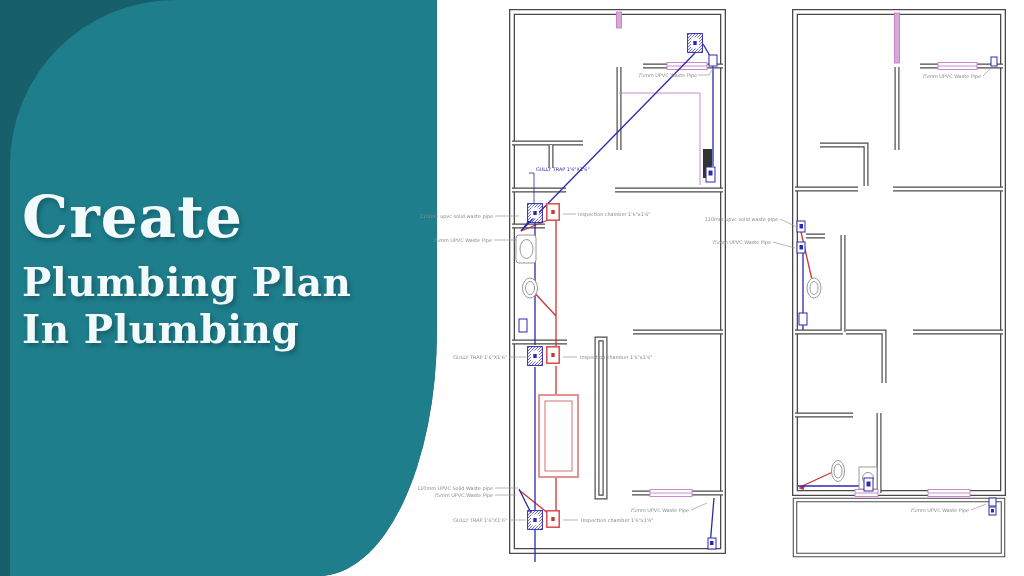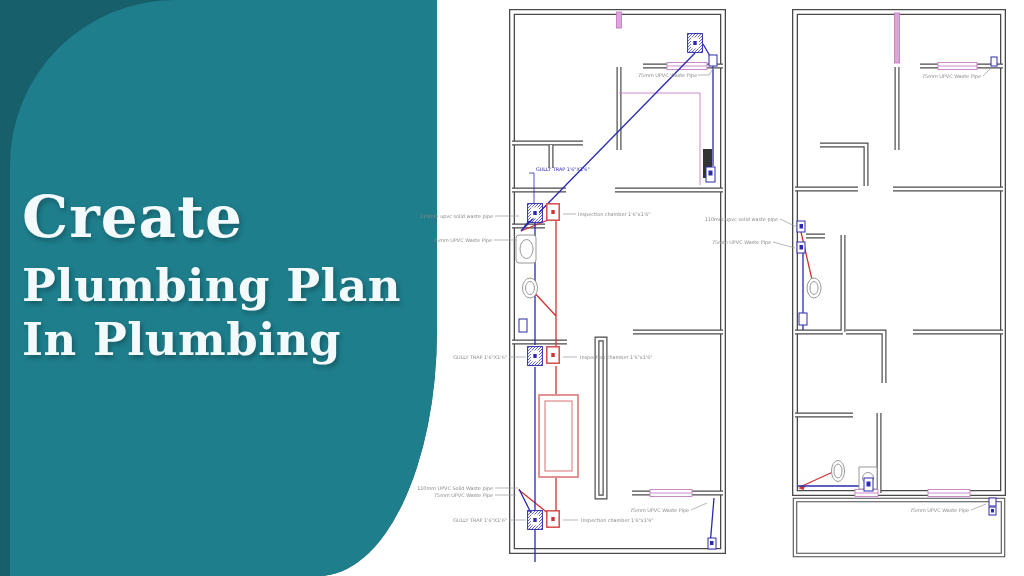--- a/index.html
+++ b/index.html
@@ -11,21 +11,21 @@
   .teal-panel{position:absolute;left:0;top:0;width:437px;height:576px;
       background:var(--teal-dark,#175f6a);
       border-bottom-right-radius:118px 245px;overflow:hidden}
   .teal-inner{position:absolute;left:10px;top:0;right:0;bottom:0;
       background:var(--teal-light,#1e7e8c);
       border-top-left-radius:165px;border-bottom-right-radius:118px 245px}
   .title-block{position:absolute;left:22px;top:188px;color:#f2fafb;
       font-family:"DejaVu Serif","Liberation Serif",serif;font-weight:700;
       text-shadow:2px 3px 5px rgba(0,0,0,.28)}
   .t1{font-size:58px;line-height:1.02;margin-bottom:12px;letter-spacing:1px}
-  .t2,.t3{font-size:45px;line-height:1.2;letter-spacing:.5px}
+  .t2,.t3{font-size:39px;line-height:1.2;letter-spacing:.5px}
 
   svg.plans{position:absolute;left:0;top:0;display:block}
   .lbl{font-size:4.9px;fill:#8a8a8a;font-family:"DejaVu Sans",sans-serif}
   .lblb{fill:#2a2ab0}
   .end{text-anchor:end}
 </style>
 </head>
 <body>
 
 <div class="stage">

